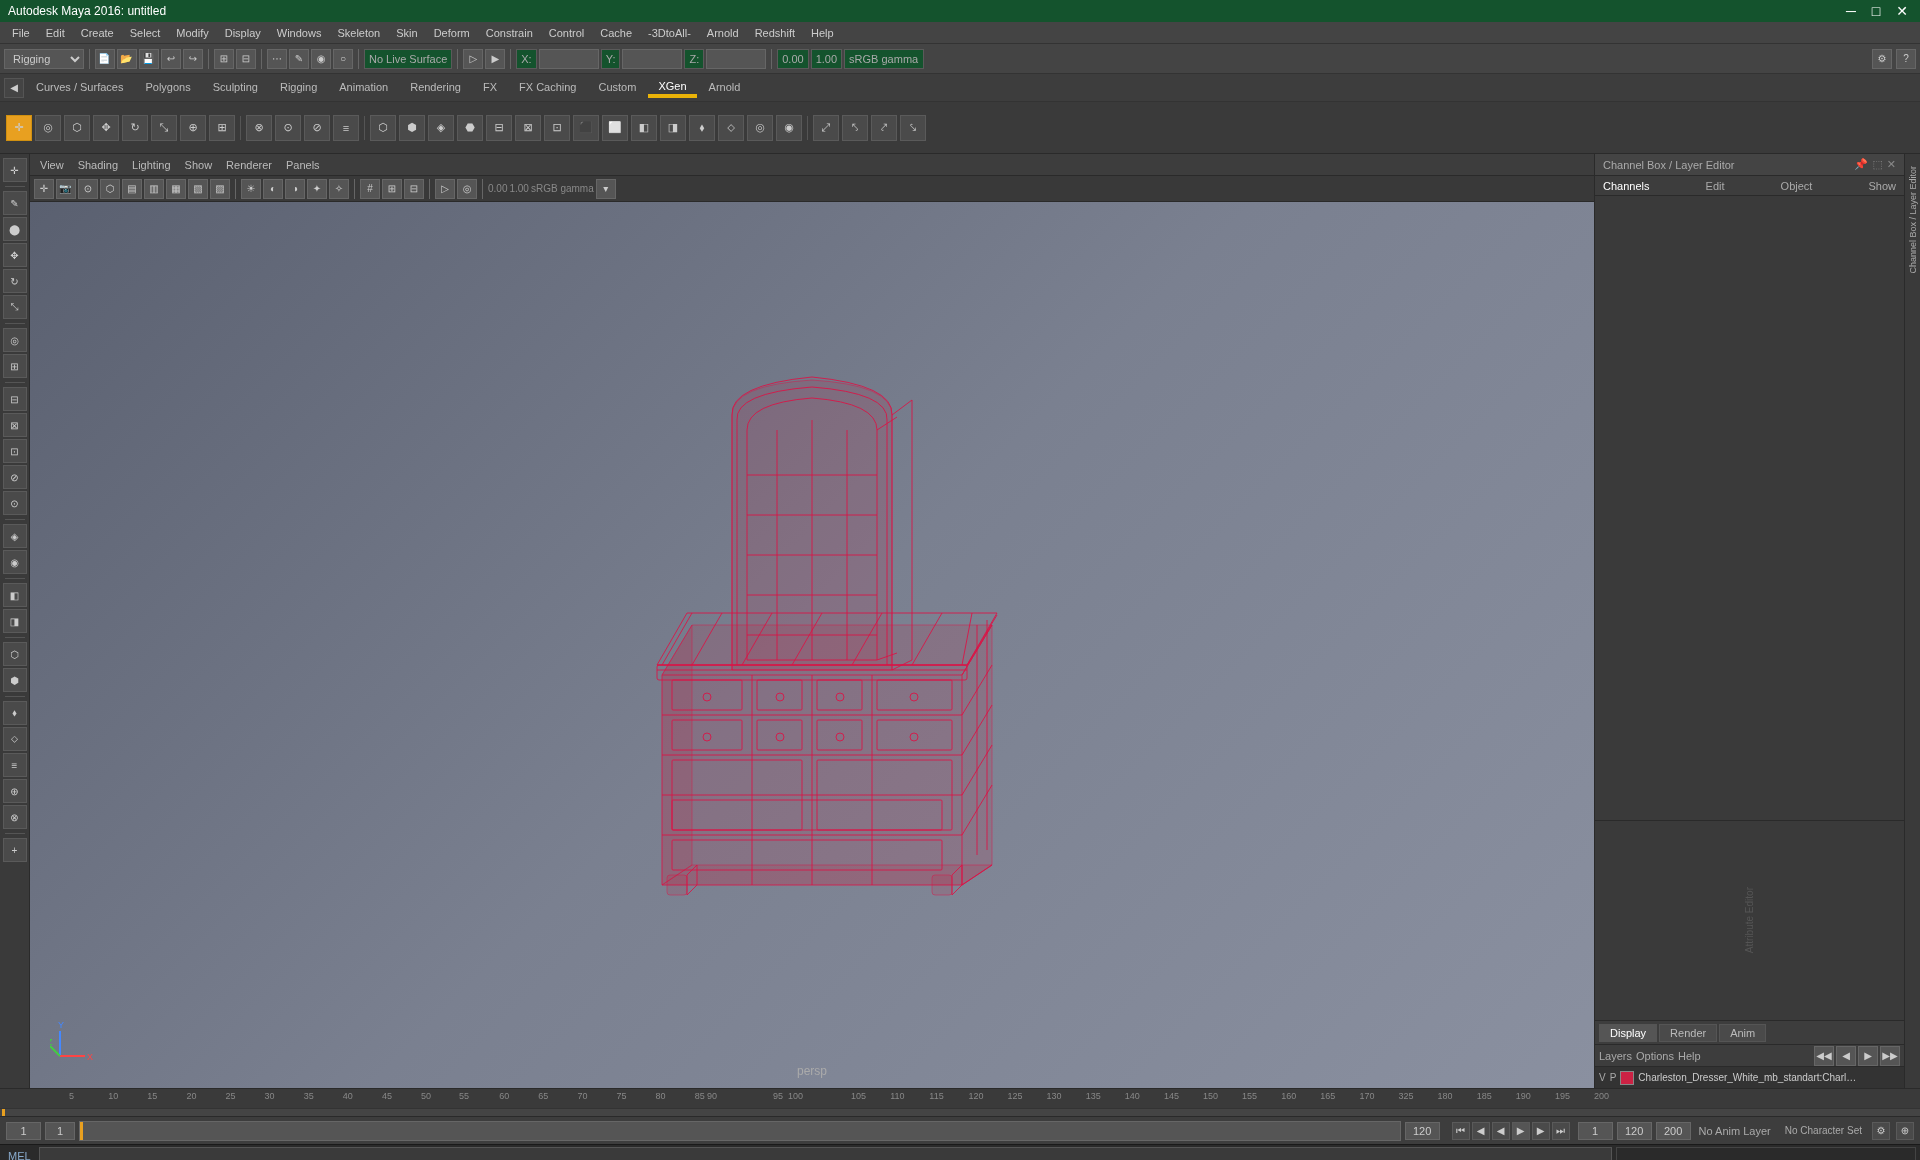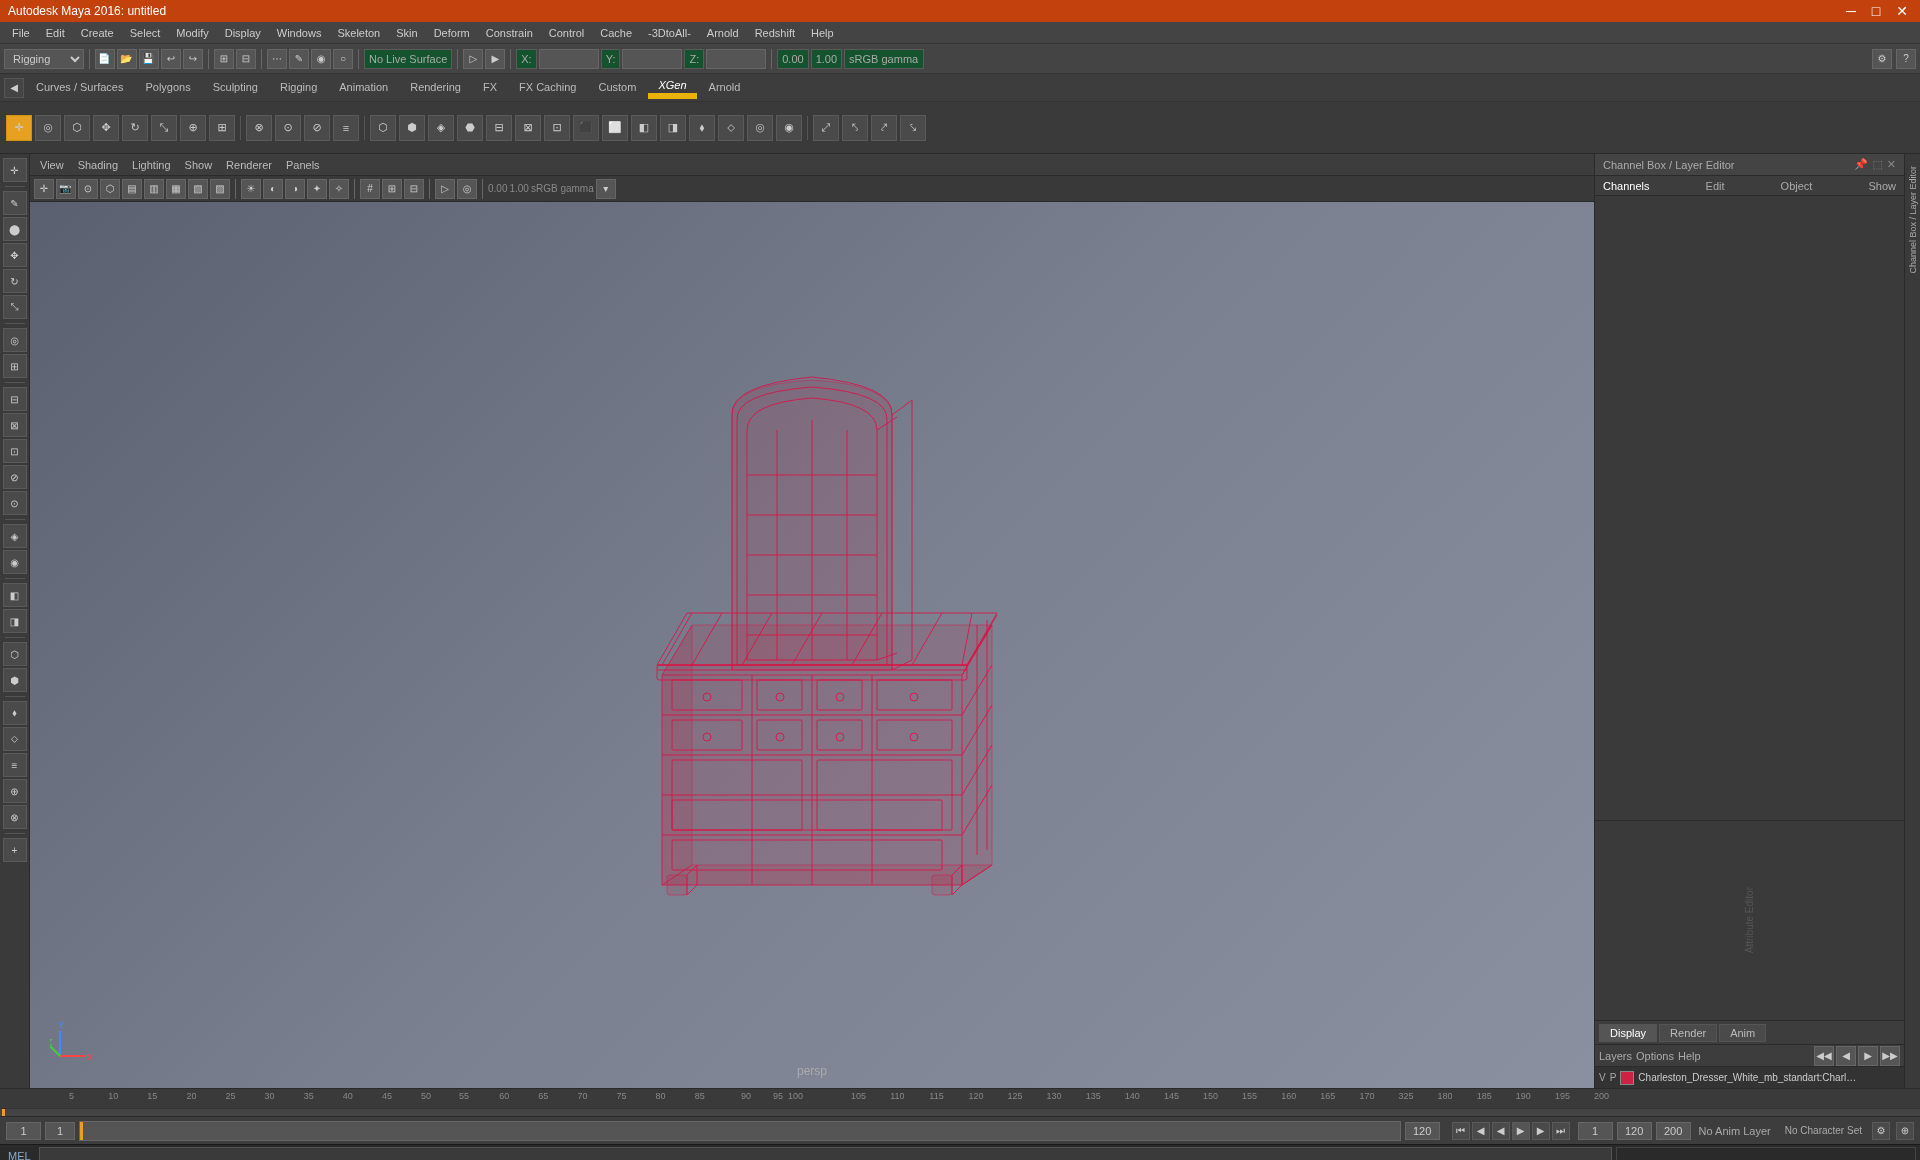--- a/index.html
+++ b/index.html
@@ -10,21 +10,21 @@
       font-family: 'Segoe UI', Arial, sans-serif;
       font-size: 11px;
       color: #cccccc;
       overflow: hidden;
     }
 
     
     #title-bar {
       width: 100%;
       height: 22px;
-      background: #c2410c;
+      background: #14532d;
       display: flex;
       align-items: center;
       justify-content: space-between;
       padding: 0 8px;
       color: white;
       font-size: 12px;
     }
     #title-bar .window-controls { display: flex; gap: 8px; }
     #title-bar .window-controls span {
       cursor: pointer;
@@ -120,22 +120,21 @@
     }
     .shelf-tab {
       padding: 2px 10px;
       font-size: 11px;
       cursor: pointer;
       color: #bbb;
       border-bottom: 2px solid transparent;
     }
     .shelf-tab.active {
       color: #fff;
-      border-bottom: 6px solid #eab308;
-      font-style: italic;
+      border-bottom: 4px solid #eab308;
     }
 
     
     #icon-shelf {
       width: 100%;
       height: 52px;
       background: #3a3a3a;
       display: flex;
       align-items: center;
       padding: 0 6px;
@@ -836,21 +835,21 @@
       <div class="ruler-num" style="left: 342.8px;">40</div>
       <div class="ruler-num" style="left: 381.9px;">45</div>
       <div class="ruler-num" style="left: 421px;">50</div>
       <div class="ruler-num" style="left: 459px;">55</div>
       <div class="ruler-num" style="left: 499.2px;">60</div>
       <div class="ruler-num" style="left: 538.3px;">65</div>
       <div class="ruler-num" style="left: 577.4px;">70</div>
       <div class="ruler-num" style="left: 616.5px;">75</div>
       <div class="ruler-num" style="left: 655.6px;">80</div>
       <div class="ruler-num" style="left: 694.7px;">85</div>
-      <div class="ruler-num" style="left: 741px;">90</div>
+      <div class="ruler-num" style="left: 707px;">90</div>
       <div class="ruler-num" style="left: 772.9px;">95</div>
       <div class="ruler-num" style="left: 788px;">100</div>
       <div class="ruler-num" style="left: 851.1px;">105</div>
       <div class="ruler-num" style="left: 890.2px;">110</div>
       <div class="ruler-num" style="left: 929.3px;">115</div>
       <div class="ruler-num" style="left: 968.4px;">120</div>
       <div class="ruler-num" style="left: 1007.5px;">125</div>
       <div class="ruler-num" style="left: 1046.6px;">130</div>
       <div class="ruler-num" style="left: 1085.7px;">135</div>
       <div class="ruler-num" style="left: 1124.8px;">140</div>

